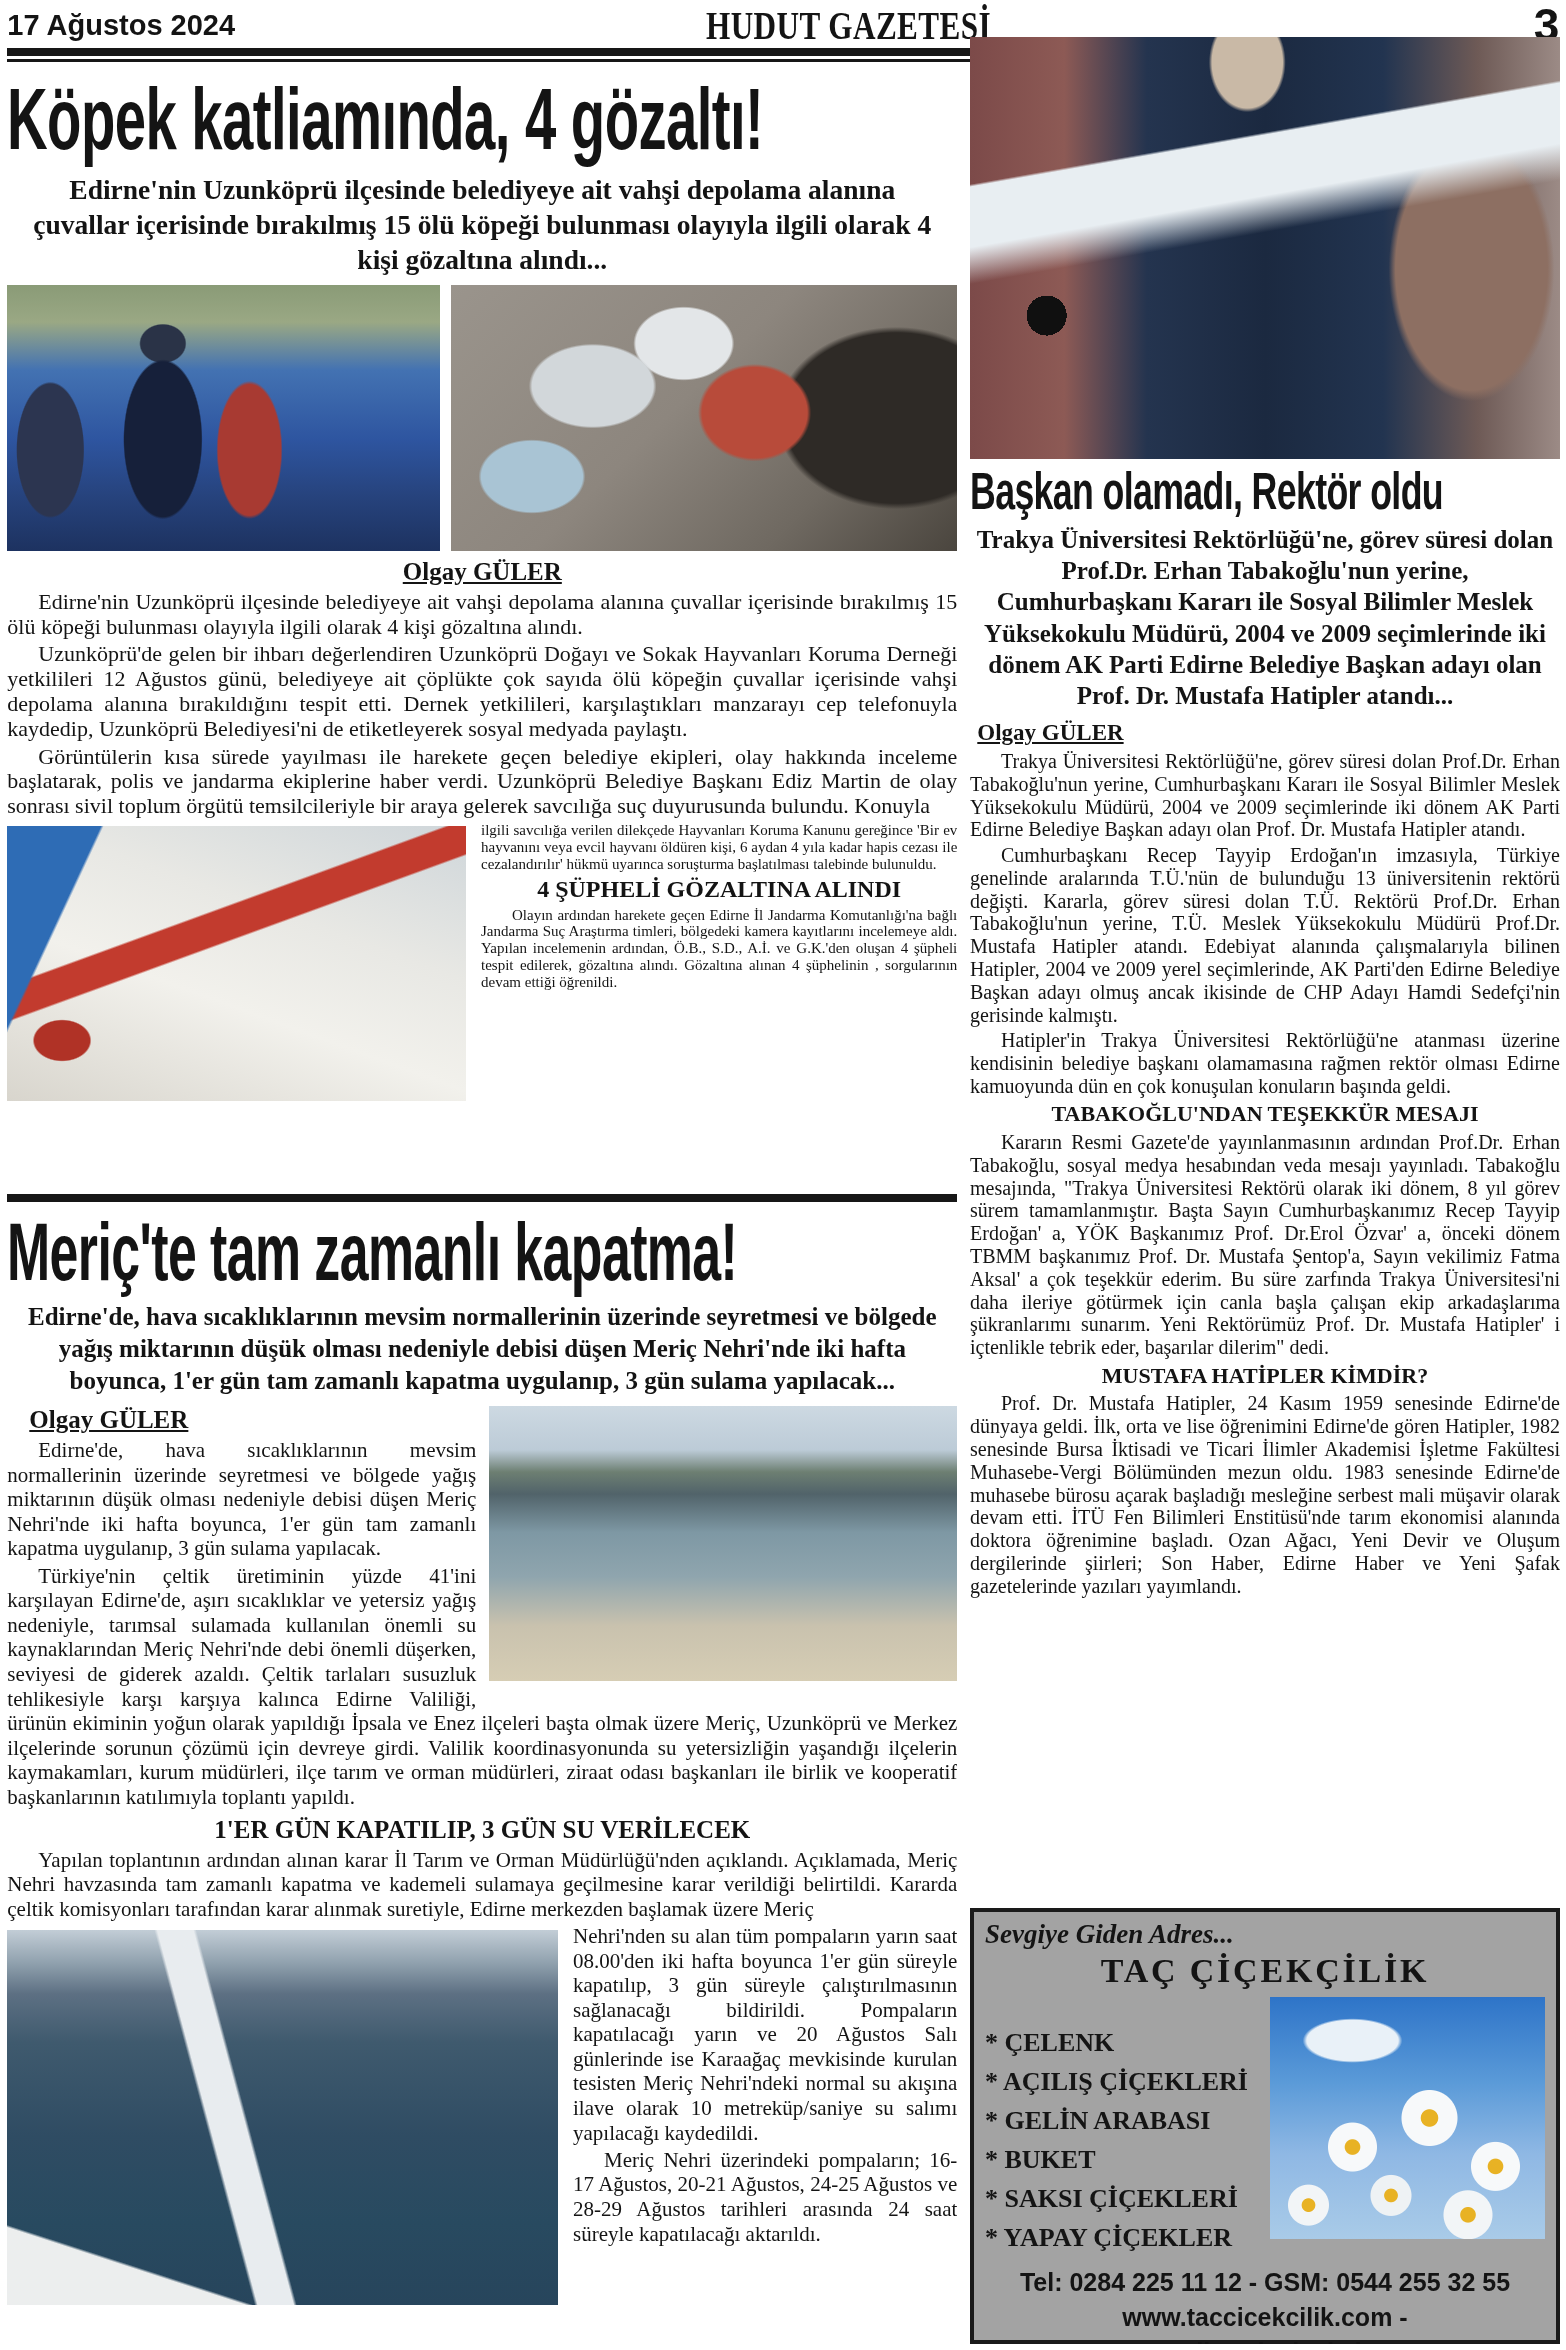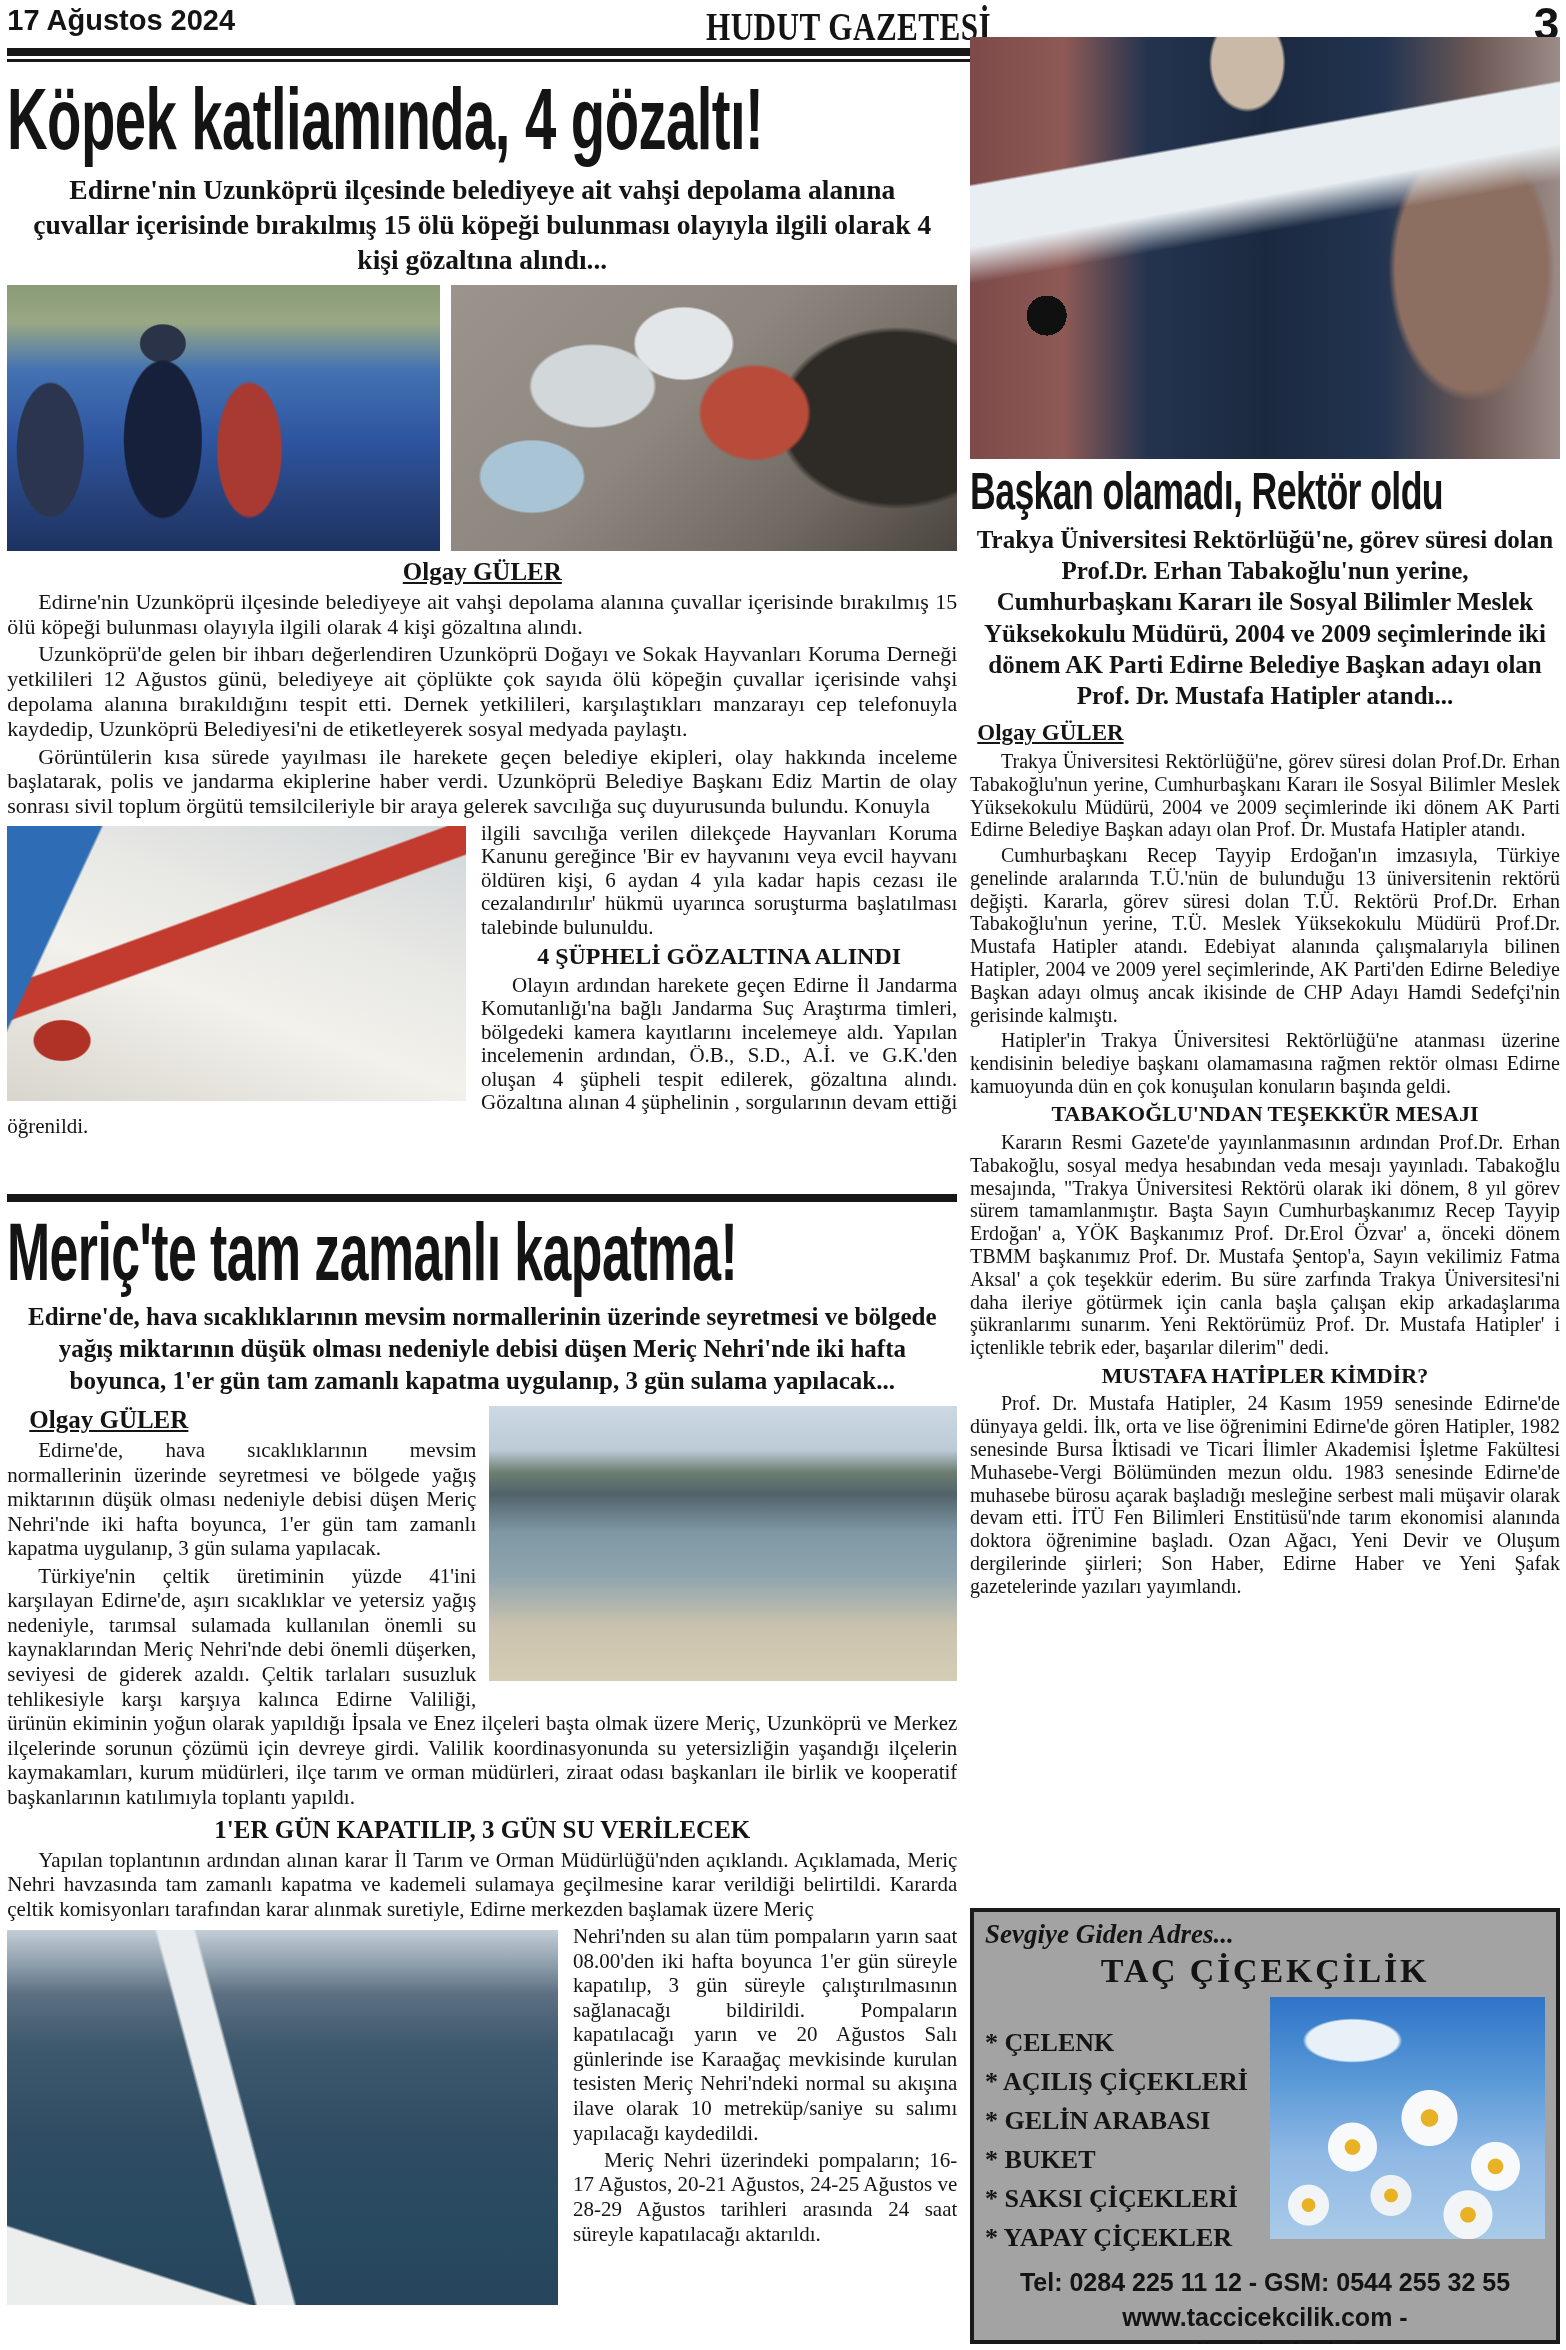--- a/index.html
+++ b/index.html
@@ -4,21 +4,21 @@
 <style>
   * { margin:0; padding:0; box-sizing:border-box; }
   html,body { background:#e8e8e8; }
   .page {
     position:relative; width:1567px; height:2351px; margin:0 auto;
     background:#ffffff; color:#141414; overflow:hidden;
     font-family:"Liberation Serif", serif;
   }
   
   .header-box { position:absolute; left:7.3px; top:3.7px; width:1552px; height:64px; }
-  .header-row { display:flex; justify-content:space-between; align-items:flex-start; height:44px; }
+  .header-row { display:flex; justify-content:space-between; align-items:center; height:44px; }
   .m-date { font-family:"Liberation Sans",sans-serif; font-weight:bold; font-size:29px; }
   .m-title { font-weight:bold; font-size:39px; letter-spacing:0.5px; }
   .m-page { font-family:"Liberation Sans",sans-serif; font-weight:bold; font-size:46px; line-height:.9; }
   .cond { display:inline-block; white-space:nowrap; transform-origin:0 50%; }
   .c80 { transform:scaleX(.80); }
   .rule-thick { height:8.3px; background:#171717; }
   .rule-thin  { height:3.7px; background:#171717; margin-top:2.8px; }
   
   h1 { font-family:"Liberation Sans",sans-serif; font-weight:bold; line-height:1.02; letter-spacing:-0.9px; }
   .standfirst { font-weight:bold; text-align:center; }
@@ -51,21 +51,21 @@
     background:
       radial-gradient(ellipse 110px 73px at 28% 38%, #d2d7da 0 55%, transparent 58%),
       radial-gradient(ellipse 92px 64px at 16% 72%, #a9c4d4 0 55%, transparent 58%),
       radial-gradient(ellipse 101px 87px at 60% 48%, #b84b3a 0 52%, transparent 56%),
       radial-gradient(ellipse 87px 64px at 46% 22%, #e3e6e8 0 55%, transparent 58%),
       radial-gradient(ellipse 193px 147px at 88% 50%, #2e2a26 0 58%, transparent 62%),
       linear-gradient(135deg, #9a948c 0%, #8d867e 45%, #6f6961 75%, #4a453e 100%);
   }
   .art1-byline { font-size:25px; margin-bottom:3.7px; }
   .art1 .body { font-size:22px; line-height:1.13; }
-  .wrap-small .body { font-size:21px; line-height:1.12; }
+  .wrap-small .body { font-size:15px; line-height:1.12; }
   .ph-building { width:459px; height:275px; margin:3.7px 14.7px 3.7px 0;
     background:
       linear-gradient(115deg, #2e6cb5 0 16%, rgba(0,0,0,0) 16.5%),
       linear-gradient(160deg, rgba(0,0,0,0) 36%, #c23b2e 36.5% 44%, rgba(0,0,0,0) 44.5%),
       radial-gradient(ellipse 46px 33px at 12% 78%, #b03226 0 60%, transparent 64%),
       linear-gradient(200deg, #cfd6da 0%, #e8e8e4 35%, #f2f1ec 60%, #d8d5cd 100%);
   }
   .art1-ch { font-size:24px; }
   
   .meric-box { position:absolute; left:7.3px; top:1194px; width:950px; height:1150px; overflow:hidden; }

